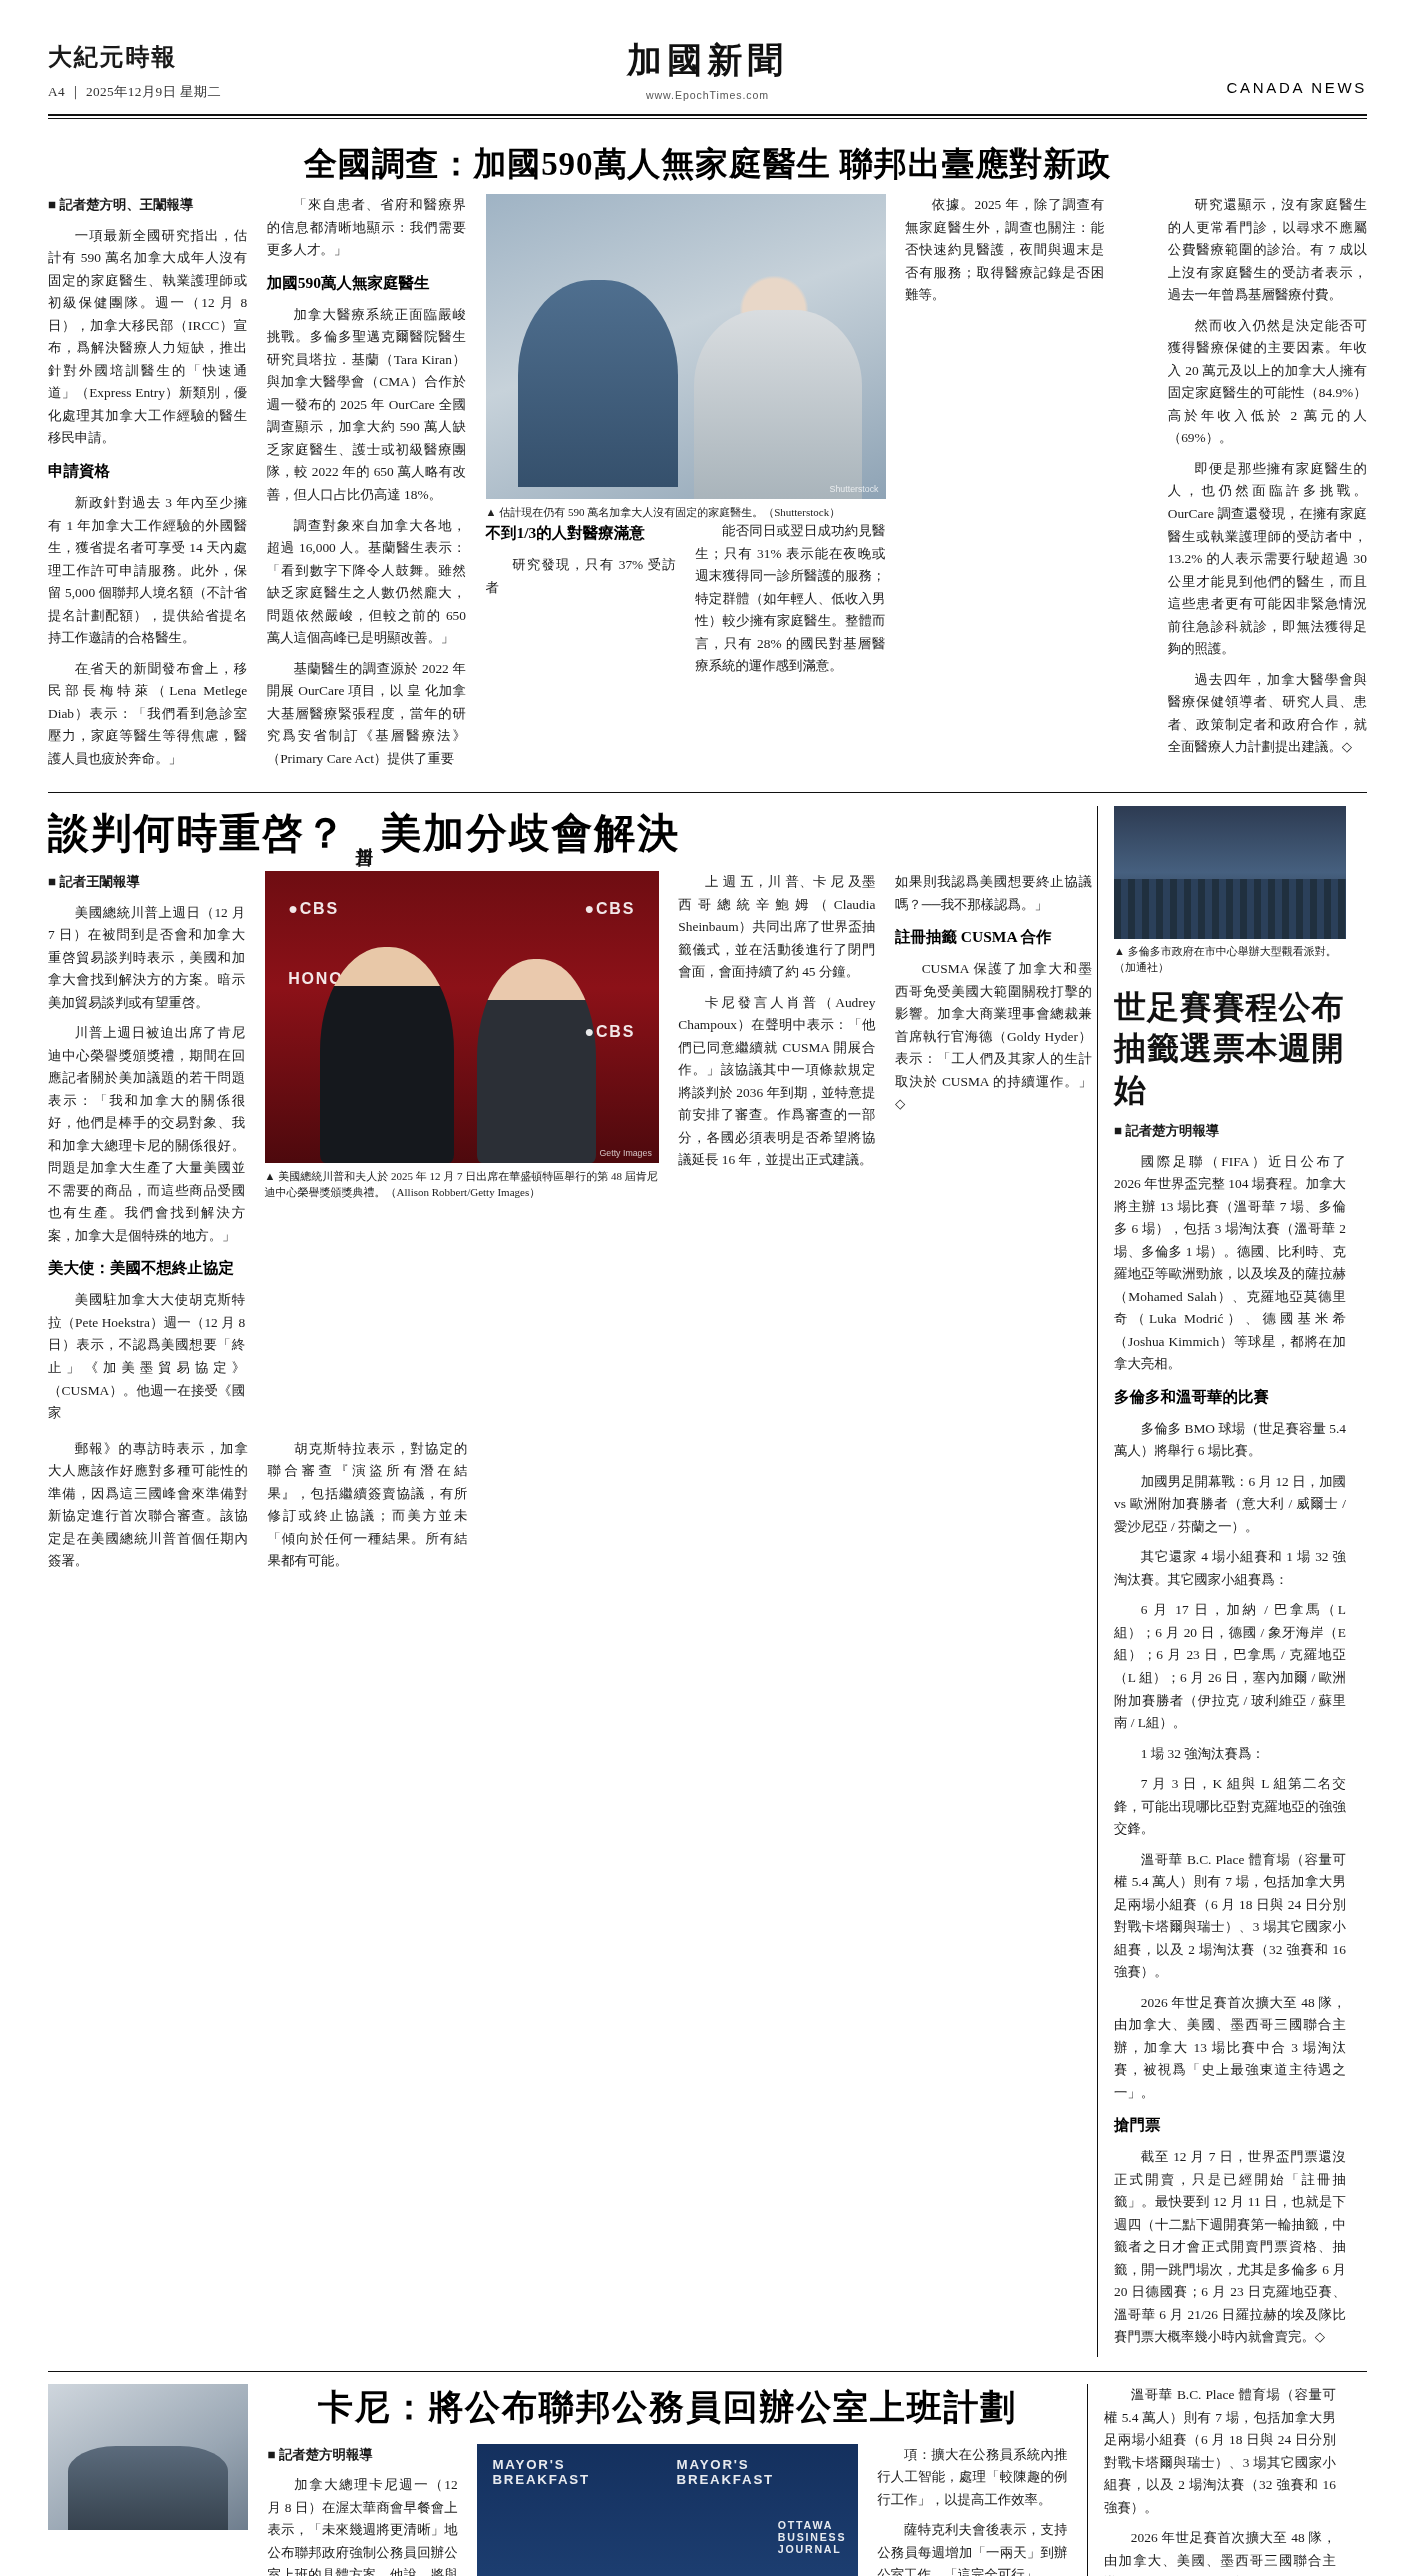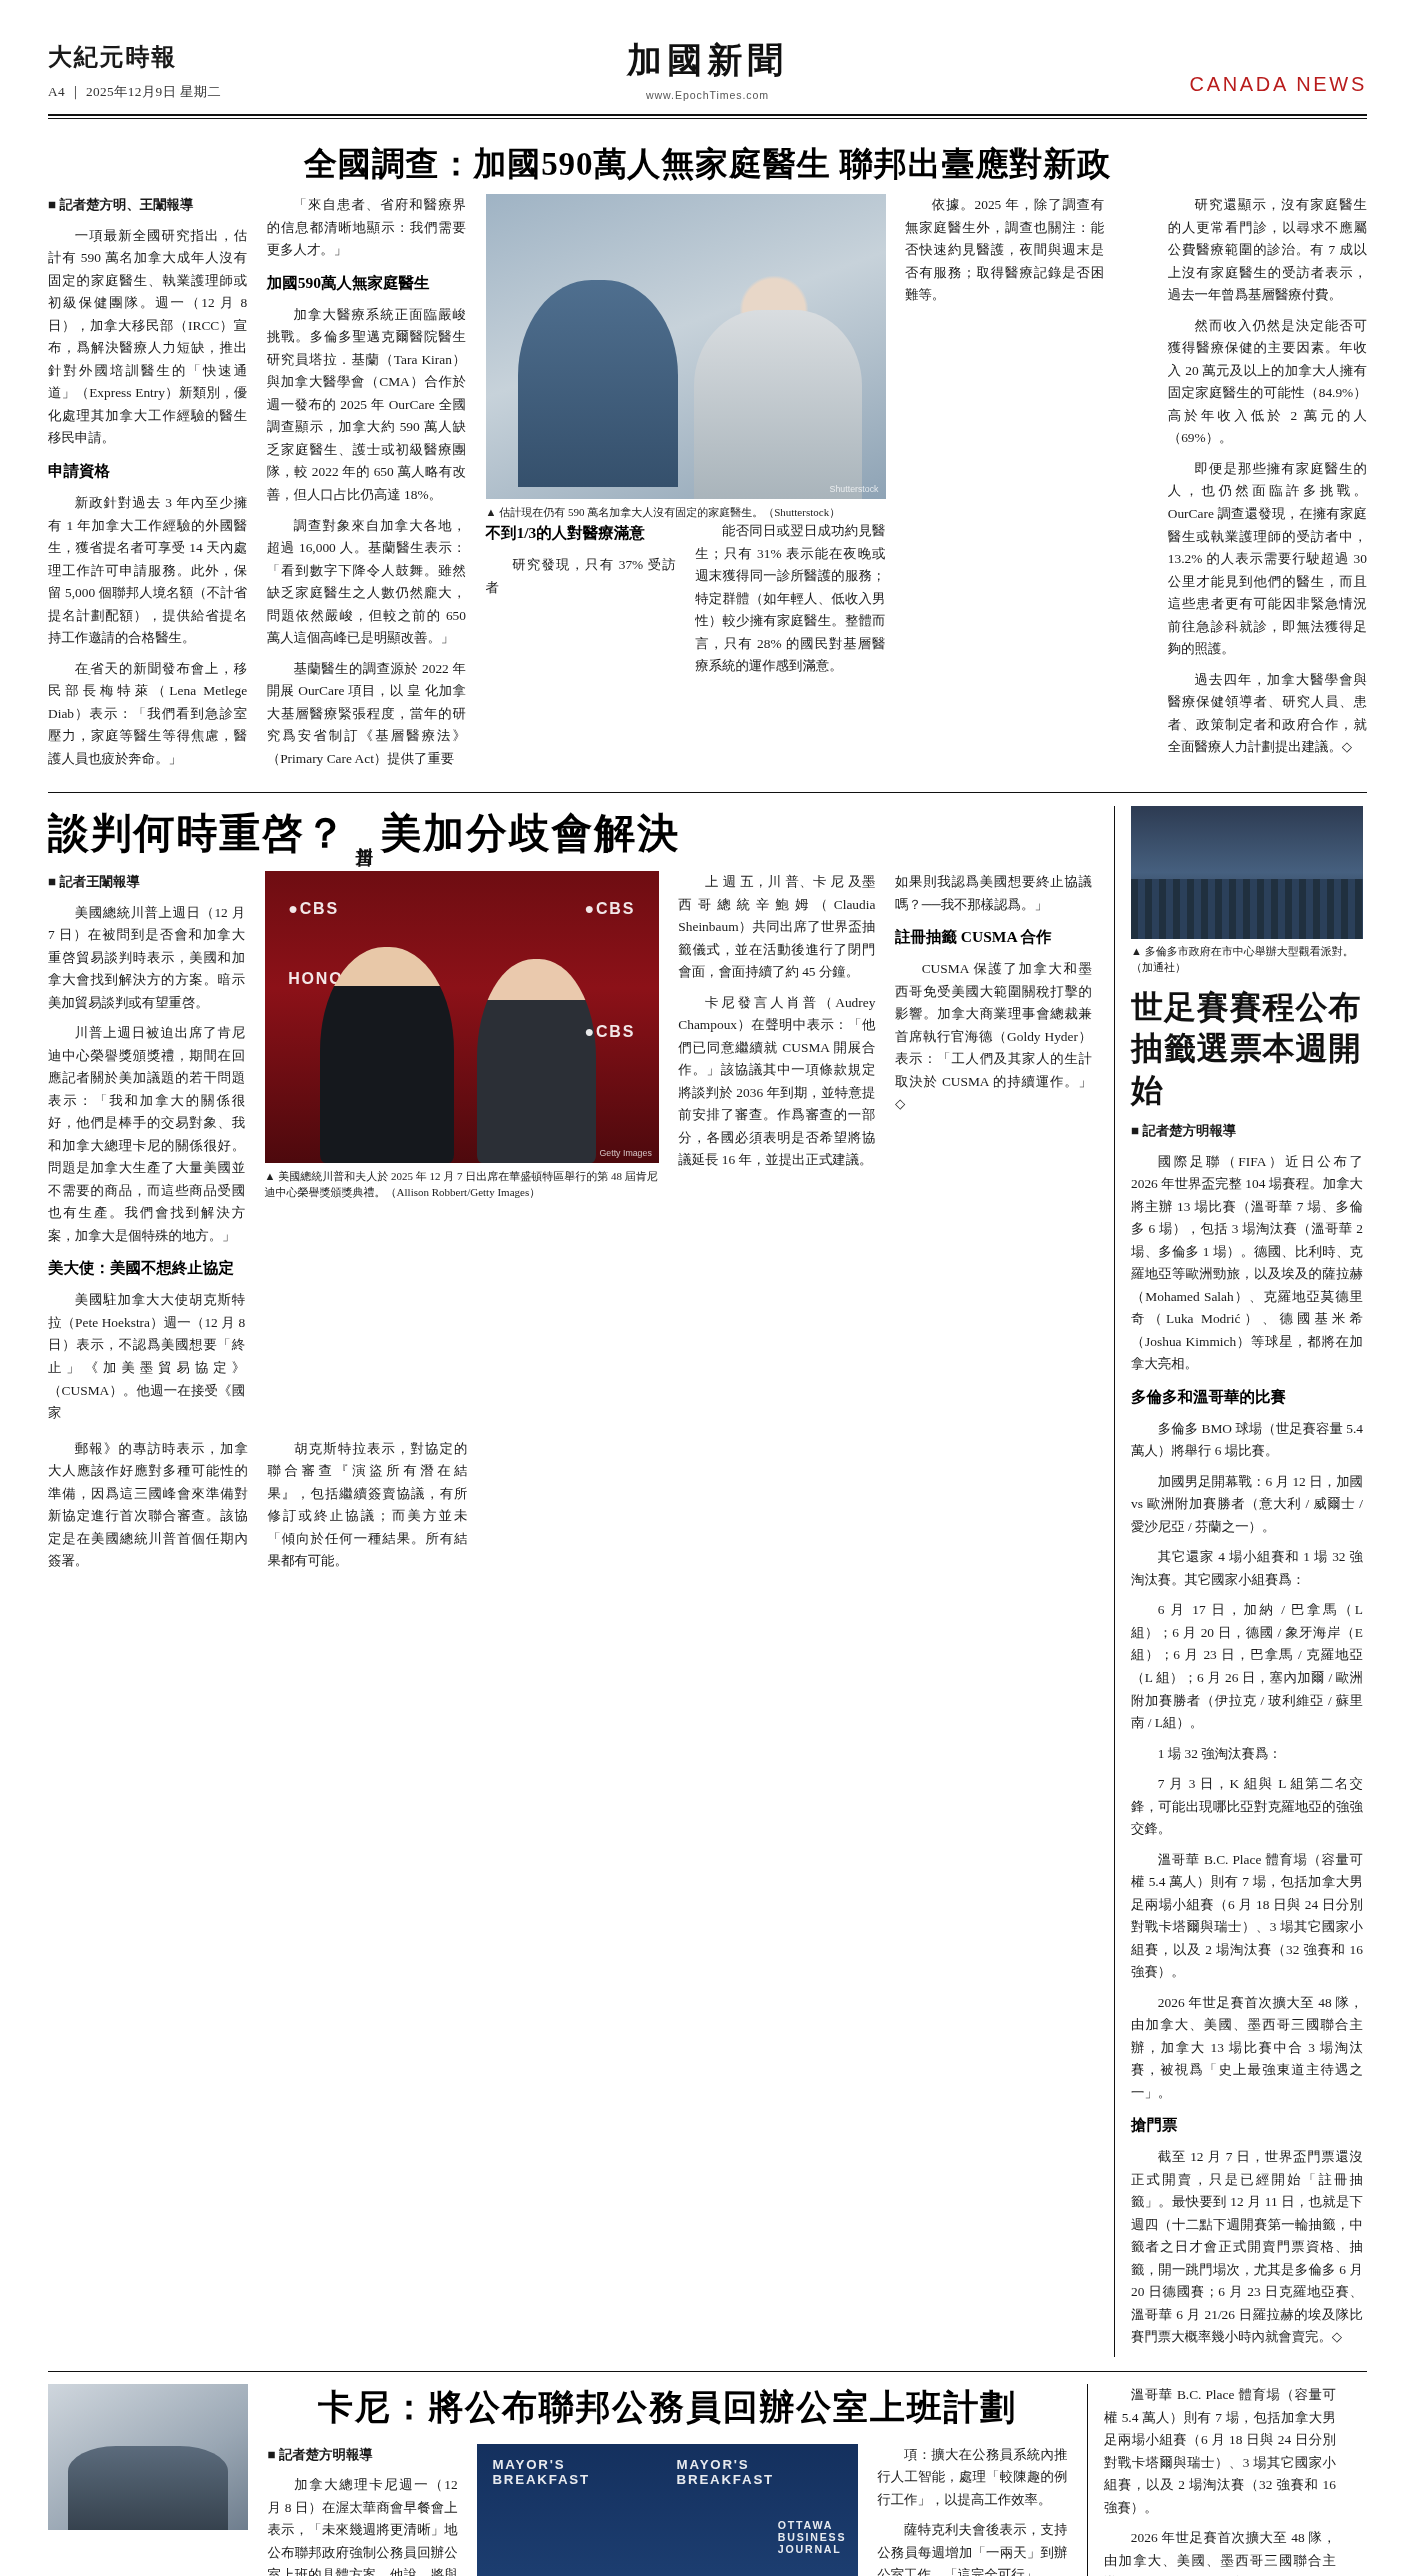--- a/index.html
+++ b/index.html
@@ -49,23 +49,23 @@
     font-size: 10.6px;
     color: #555;
     letter-spacing: 0.9px;
     margin-top: 5.3px;
     font-family: "Liberation Sans", sans-serif;
   }
   .mh-right {
     width: 372px;
     text-align: right;
     font-family: "Liberation Sans", sans-serif;
-    font-size: 20px;
+    font-size: 15px;
     letter-spacing: 2.7px;
-    color: #b91c1c;
+    color: #000000;
     padding-bottom: 5.3px;
   }
   .rule-thick { border-top: 2.7px solid #111; margin-top: 3.5px; }
   .rule-thin { border-top: 0.9px solid #111; margin-top: 2.7px; }
 
   
   .kicker {
     text-align: center;
     font-size: 33px;
     font-weight: 700;
@@ -323,21 +323,21 @@
     <div class="s1-c5 col-text">
       <p>研究還顯示，沒有家庭醫生的人更常看門診，以尋求不應屬公費醫療範圍的診治。有 7 成以上沒有家庭醫生的受訪者表示，過去一年曾爲基層醫療付費。</p>
       <p>然而收入仍然是決定能否可獲得醫療保健的主要因素。年收入 20 萬元及以上的加拿大人擁有固定家庭醫生的可能性（84.9%）高於年收入低於 2 萬元的人（69%）。</p>
       <p>即便是那些擁有家庭醫生的人，也仍然面臨許多挑戰。OurCare 調查還發現，在擁有家庭醫生或執業護理師的受訪者中，13.2% 的人表示需要行駛超過 30 公里才能見到他們的醫生，而且這些患者更有可能因非緊急情況前往急診科就診，即無法獲得足夠的照護。</p>
       <p>過去四年，加拿大醫學會與醫療保健領導者、研究人員、患者、政策制定者和政府合作，就全面醫療人力計劃提出建議。◇</p>
     </div>
   </div>
 
   <div class="sep"></div>
 
-  <div style="display:flex; gap:22px;">
+  <div style="display:flex; gap:5px;">
 
     <div style="width:1044px;">
       <div class="story2-head">
         <span class="h2-big">談判何時重啓？</span>
         <span class="h2-vert">川普</span>
         <span class="h2-big">美加分歧會解決</span>
       </div>
 
       <div class="story2">
         <div class="s2-c1 col-text">

